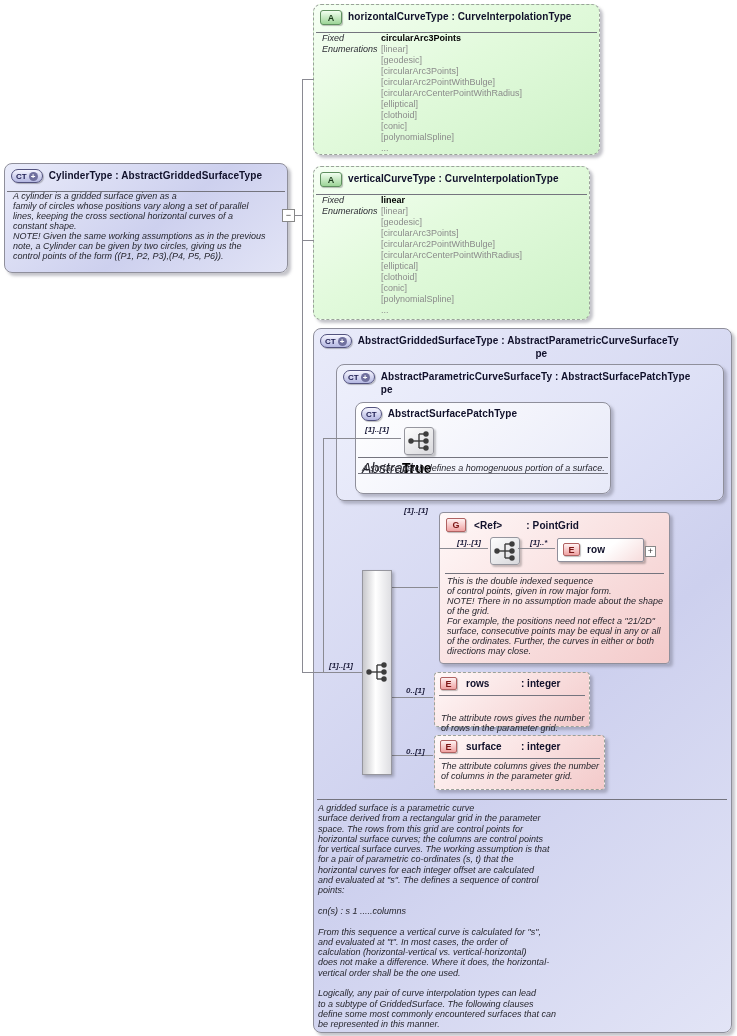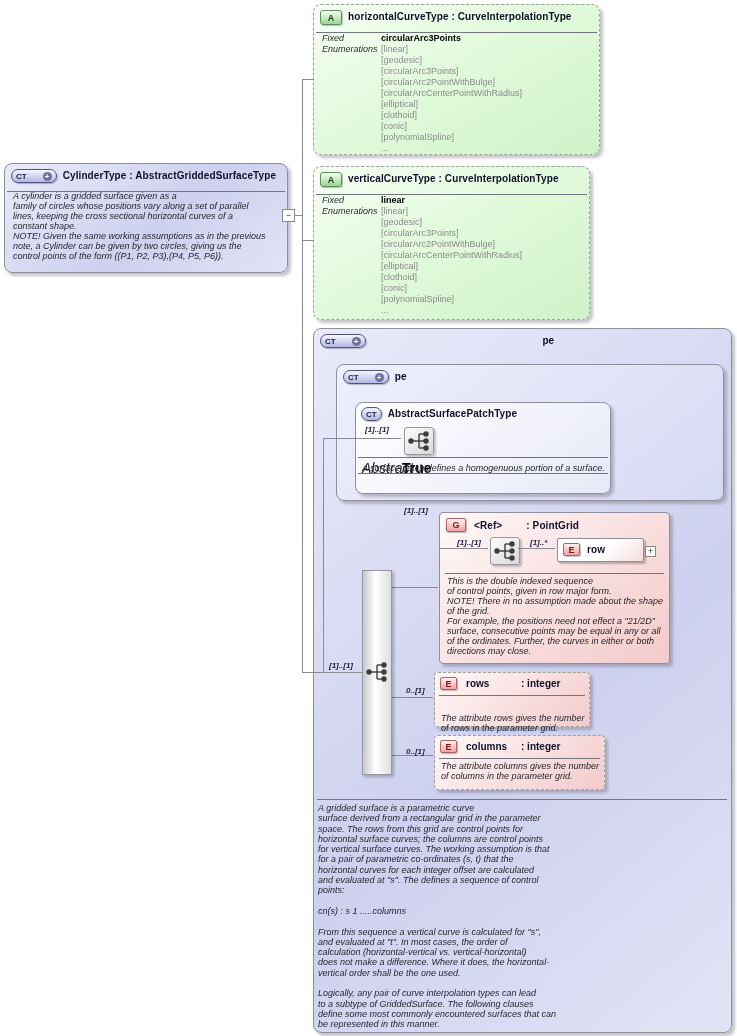--- a/index.html
+++ b/index.html
@@ -26,21 +26,21 @@
   .valcol{flex:1}
   .enum-fixed{font-weight:bold;font-size:9px;color:#000;line-height:11.2px}
   .enum-list{font-size:9px;color:#8b8b8b;line-height:11px;white-space:pre-line}
   .hl{position:absolute;height:1px;background:#8a8a92}
   .vl{position:absolute;width:1px;background:#8a8a92}
   .occ{position:absolute;font-size:8px;font-style:italic;font-weight:bold;color:#1e1e3c;white-space:nowrap}
   .icon-a{display:inline-flex;align-items:center;justify-content:center;min-width:22px;height:15px;
     box-sizing:border-box;border:1px solid #5f8f5f;border-radius:3px;
     background:linear-gradient(#f2fff0,#9cd496);font-size:9px;font-weight:bold;color:#1c3c1c;
     box-shadow:1px 1px 1px rgba(0,0,0,.25);flex:0 0 auto}
-  .icon-ct{display:inline-flex;align-items:center;justify-content:center;gap:16px;height:14px;
+  .icon-ct{display:inline-flex;align-items:center;justify-content:center;gap:2px;height:14px;
     box-sizing:border-box;padding:0 4px;border:1px solid #52527e;border-radius:7px;
     background:linear-gradient(#f5f5ff,#b4b7e2);font-size:8px;font-weight:bold;color:#1a1a4e;
     box-shadow:1px 1px 1px rgba(0,0,0,.25);flex:0 0 auto}
   .plusbadge{display:inline-block;width:9px;height:9px;border-radius:50%;background:#70709e;
     color:#fff;font-size:8px;line-height:9px;text-align:center;font-weight:bold}
   .icon-g,.icon-e{display:inline-flex;align-items:center;justify-content:center;box-sizing:border-box;
     border:1px solid #b06262;border-radius:2px;background:linear-gradient(#fff2f2,#efa2a2);
     font-weight:bold;color:#7c1616;box-shadow:1px 1px 1px rgba(0,0,0,.25);flex:0 0 auto}
   .icon-g{min-width:20px;height:14px;font-size:9px}
   .icon-e{min-width:17px;height:13px;font-size:9px}
@@ -135,31 +135,33 @@
 control points of the form ((P1, P2, P3),(P4, P5, P6)).</div>
   </div>
 
   <div class="box lav" style="left:313px;top:328px;width:419px;height:705px">
     <div class="hdr">
       <span class="icon-ct">
           <span>CT</span>
           <span class="plusbadge">+</span>
         </span>
       <span class="ttl ttl2">
+        <span>AbstractGriddedSurfaceType : AbstractParametricCurveSurfaceTy</span>
         <span class="tcenter">pe</span>
       </span>
     </div>
 
     <div class="box lav2" style="left:22px;top:35px;width:388px;height:137px">
       <div class="hdr">
         <span class="icon-ct">
             <span>CT</span>
             <span class="plusbadge">+</span>
           </span>
         <span class="ttl ttl2">
+          <span>AbstractParametricCurveSurfaceTy : AbstractSurfacePatchType</span>
           <span>pe</span>
         </span>
       </div>
 
       <div class="box whitebox" style="left:18px;top:37px;width:256px;height:92px">
         <div class="hdr" style="padding:4px 5px 2px 5px">
           <span class="icon-ct">
               <span>CT</span>
             </span>
           <span class="ttl">AbstractSurfacePatchType</span>
@@ -235,21 +237,21 @@
         <span class="attr-type">: integer</span>
       </div>
       <div class="sep" style="top:22px;left:4px;right:4px"></div>
       <div class="desc" style="position:absolute;left:6px;top:40px">The attribute rows gives the number
 of rows in the parameter grid.</div>
     </div>
 
     <div class="box pink dashedb" style="left:120px;top:406px;width:171px;height:55px;border-radius:4px">
       <div style="display:flex;align-items:center;gap:9px;padding:4px 5px 0 5px">
         <span class="icon-e">E</span>
-        <span class="attr-name">columns</span>
+        <span class="attr-name">surface</span>
         <span class="attr-type">: integer</span>
       </div>
       <div class="sep" style="top:22px;left:4px;right:4px"></div>
       <div class="desc" style="position:absolute;left:6px;top:25px">The attribute columns gives the number
 of columns in the parameter grid.</div>
     </div>
 
     <div class="sep" style="top:470px;left:3px;right:4px"></div>
     <div class="desc" style="position:absolute;left:4px;top:474px;width:405px;line-height:10.3px">A gridded surface is a parametric curve
 surface derived from a rectangular grid in the parameter

